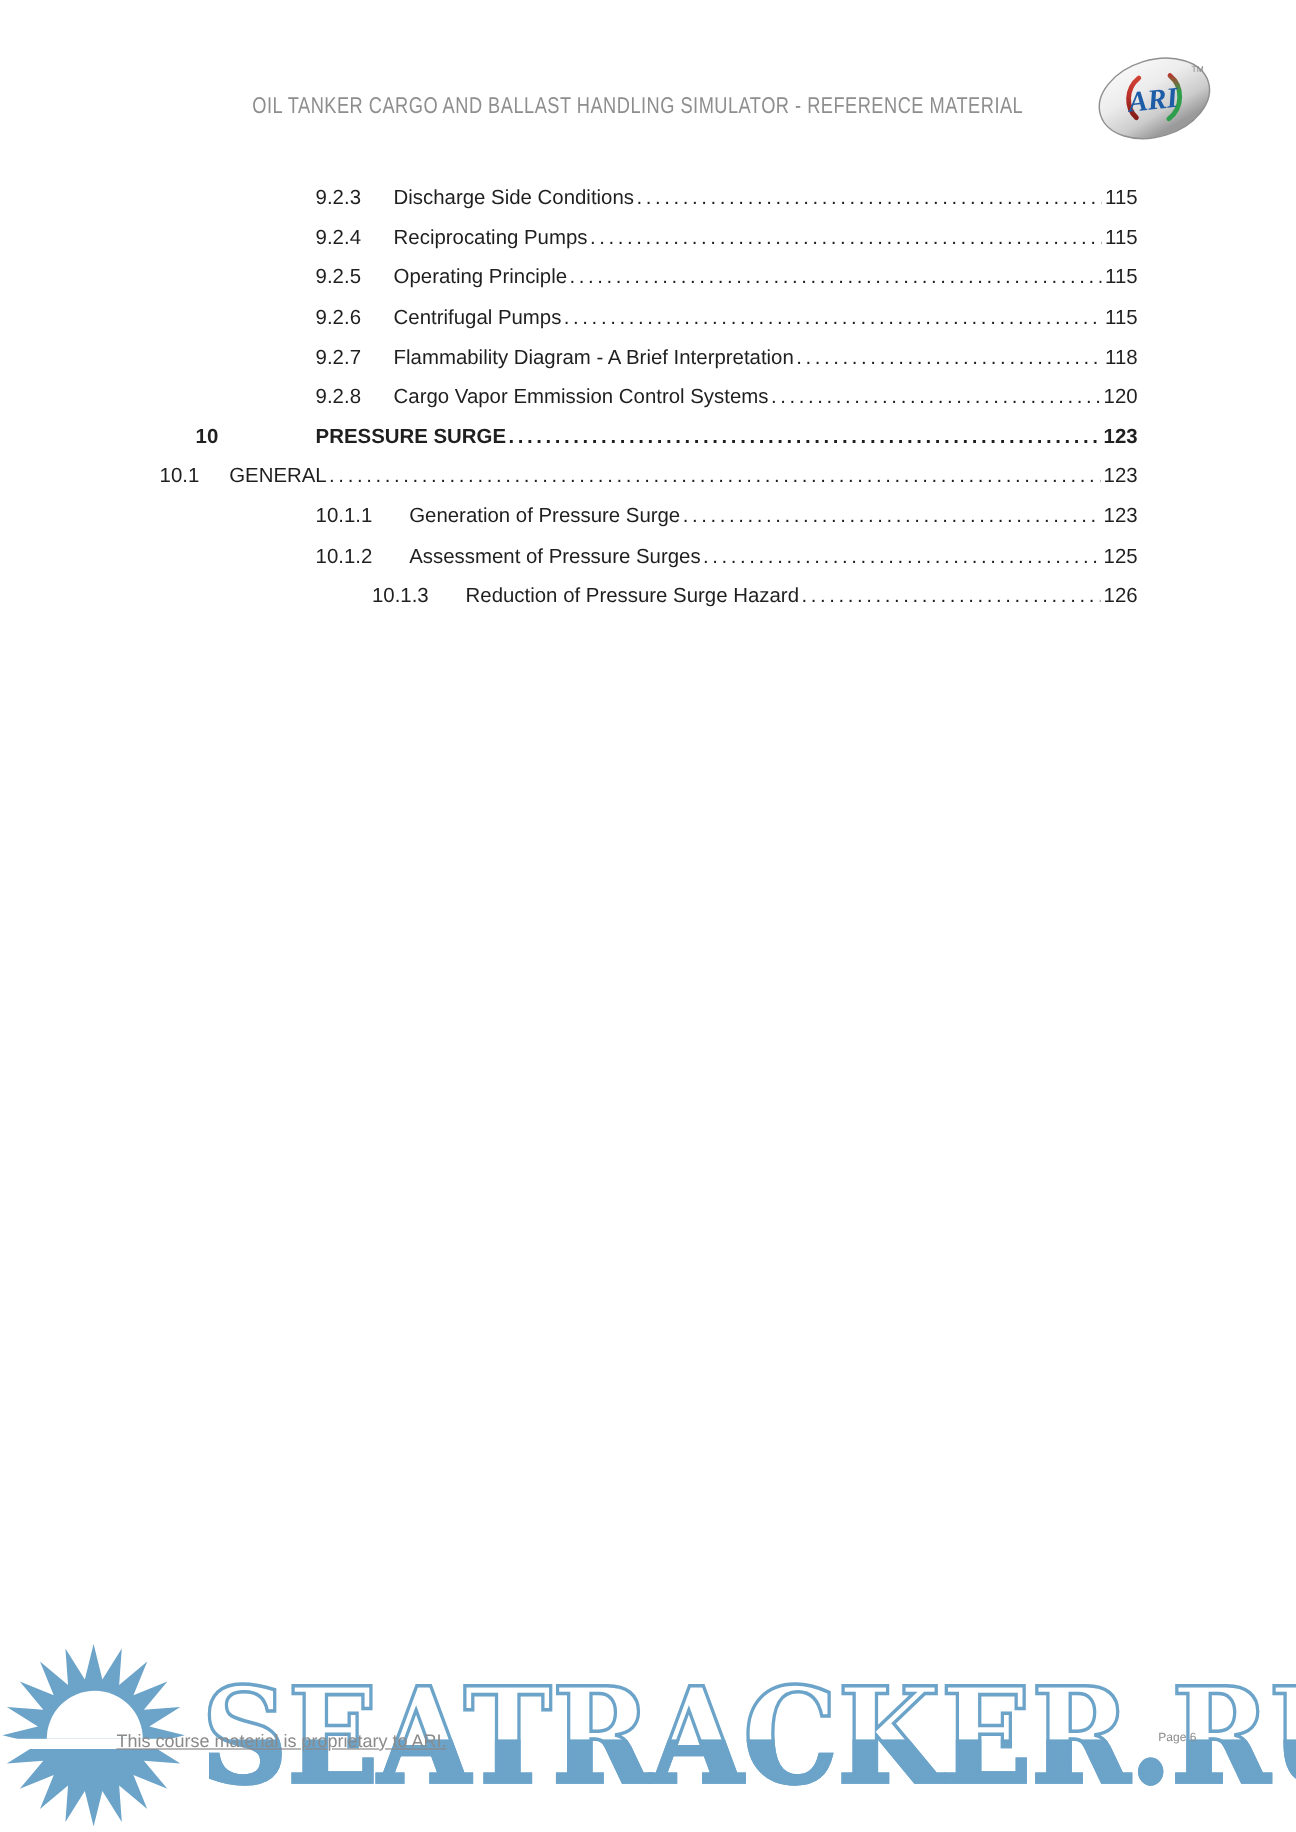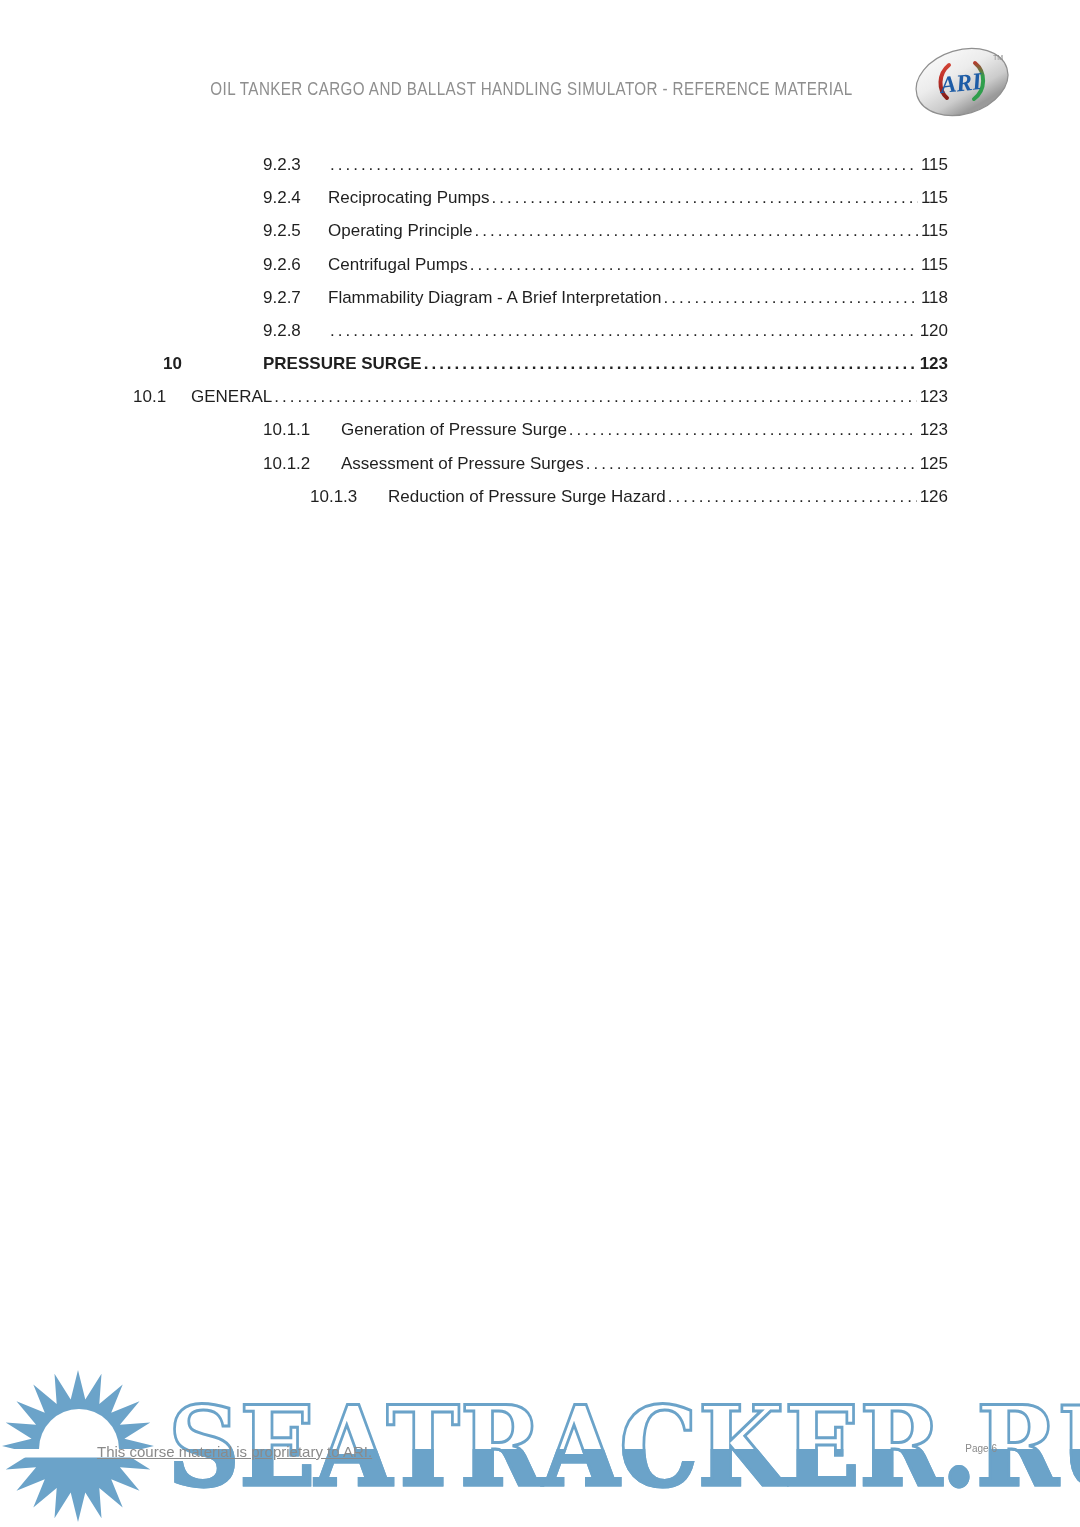--- a/index.html
+++ b/index.html
@@ -86,20 +86,21 @@
     </g>
     <path d="M 34 53 C 25 45 25 29 36 20" fill="none" stroke="url(#lpGrad)" stroke-width="4" stroke-linecap="round"></path>
     <path d="M 62 18 C 73 27 73 45 61 54" fill="none" stroke="url(#rpGrad)" stroke-width="4" stroke-linecap="round"></path>
     <text x="48" y="46" text-anchor="middle" font-family="'Liberation Serif',serif" font-size="24" font-weight="bold" font-style="italic" fill="#1d5ca6" transform="rotate(-6 48 39)">ARI</text>
     <text x="80" y="15" font-size="7" fill="#8a8a8a">TM</text>
   </svg>
 
   <div class="toc">
     <div class="toc-row lvl3">
       <span class="toc-num">9.2.3</span>
+      <span class="toc-title">Discharge Side Conditions</span>
       <span class="toc-dots">............................................................................................................................................................................................................................</span>
       <span class="toc-page">115</span>
     </div>
 
     <div class="toc-row lvl3">
       <span class="toc-num">9.2.4</span>
       <span class="toc-title">Reciprocating Pumps</span>
       <span class="toc-dots">............................................................................................................................................................................................................................</span>
       <span class="toc-page">115</span>
     </div>
@@ -120,20 +121,21 @@
 
     <div class="toc-row lvl3">
       <span class="toc-num">9.2.7</span>
       <span class="toc-title">Flammability Diagram - A Brief Interpretation</span>
       <span class="toc-dots">............................................................................................................................................................................................................................</span>
       <span class="toc-page">118</span>
     </div>
 
     <div class="toc-row lvl3">
       <span class="toc-num">9.2.8</span>
+      <span class="toc-title">Cargo Vapor Emmission Control Systems</span>
       <span class="toc-dots">............................................................................................................................................................................................................................</span>
       <span class="toc-page">120</span>
     </div>
 
     <div class="toc-row lvl1 bold">
       <span class="toc-num">10</span>
       <span class="toc-title">PRESSURE SURGE</span>
       <span class="toc-dots">............................................................................................................................................................................................................................</span>
       <span class="toc-page">123</span>
     </div>

